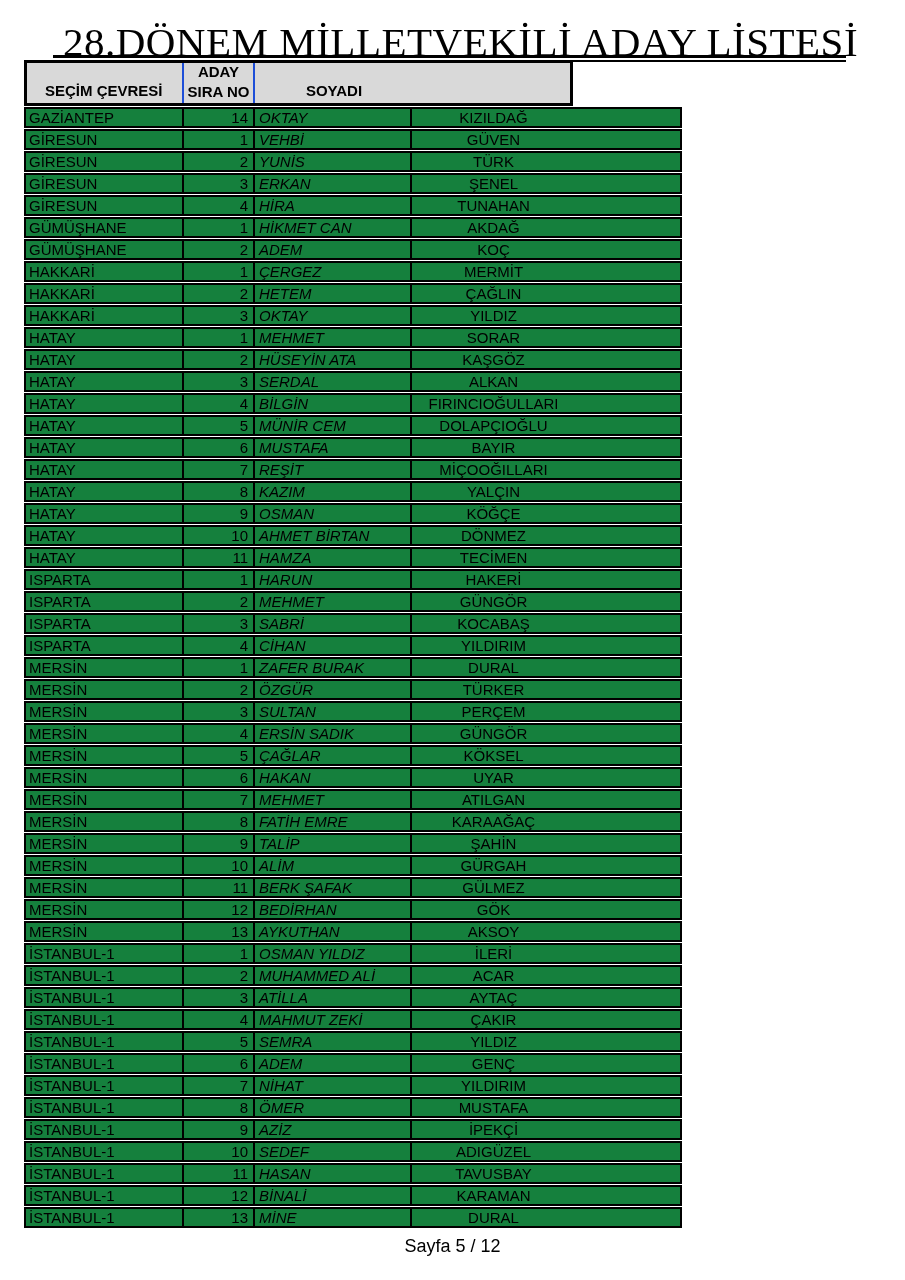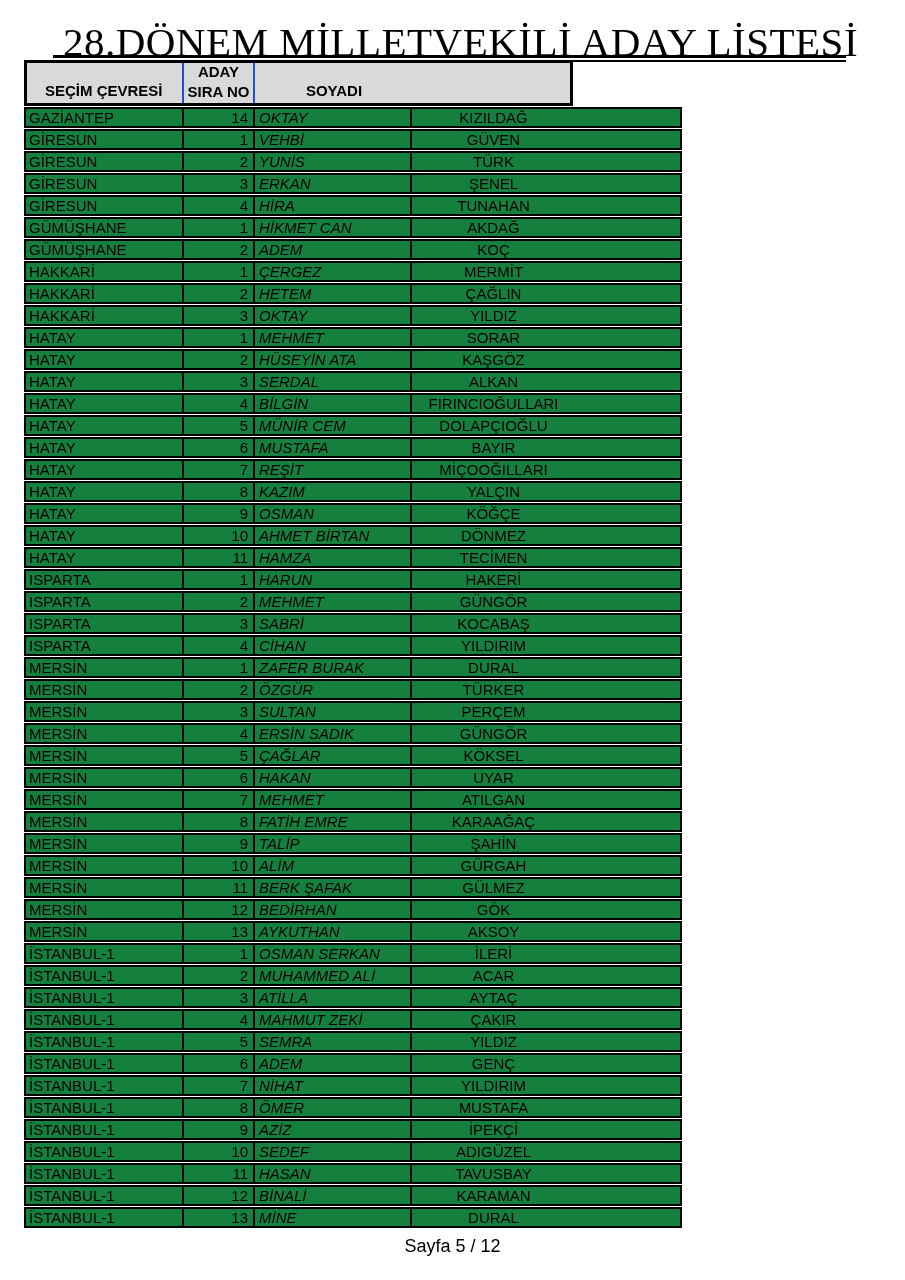--- a/index.html
+++ b/index.html
@@ -313,21 +313,21 @@
         </div>
         <div class="row">
           <div class="c c1">MERSİN</div>
           <div class="c c2">13</div>
           <div class="c c3">AYKUTHAN</div>
           <div class="c c4">AKSOY</div>
         </div>
         <div class="row">
           <div class="c c1">İSTANBUL-1</div>
           <div class="c c2">1</div>
-          <div class="c c3">OSMAN SERKAN</div>
+          <div class="c c3">OSMAN YILDIZ</div>
           <div class="c c4">İLERİ</div>
         </div>
         <div class="row">
           <div class="c c1">İSTANBUL-1</div>
           <div class="c c2">2</div>
           <div class="c c3">MUHAMMED ALİ</div>
           <div class="c c4">ACAR</div>
         </div>
         <div class="row">
           <div class="c c1">İSTANBUL-1</div>

